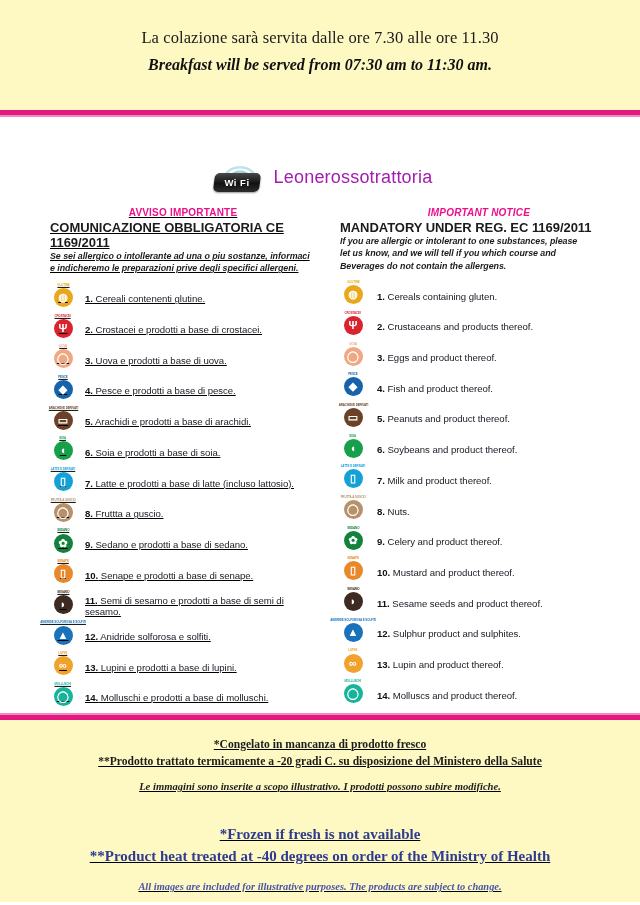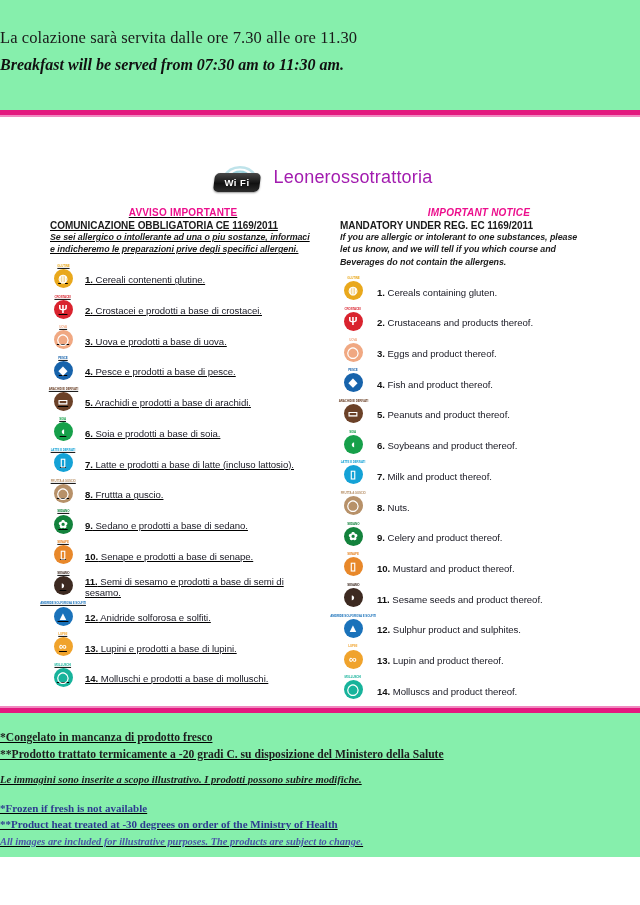--- a/index.html
+++ b/index.html
@@ -6,24 +6,24 @@
   body{
     width:640px;height:905px;
     background:#ffffff;
     font-family:"Liberation Sans", sans-serif;
     overflow:hidden;
   }
   .page{position:relative;width:640px;height:905px;background:#fff;}
 
   
   .banner{
-    background:#86efac;
+    background:#fef9c3;
     width:100%;
     box-sizing:border-box;
-    text-align:left;
+    text-align:center;
   }
   .banner-top{height:110px;padding-top:27px;}
   .rule{height:5px;background:#e3197f;width:100%;}
   .rule-thin{height:2px;background:#f089c0;width:100%;}
 
   .bk-it{
     font-family:"Liberation Serif", serif;
     font-size:16.5px;
     color:#1a1a1a;
     letter-spacing:.1px;
@@ -79,21 +79,21 @@
   .notice-title{
     color:#ec0f8d;
     font-size:10px;
     font-weight:bold;
     text-align:center;
     letter-spacing:.2px;
     margin-bottom:2px;
   }
   .notice-title.en{font-style:italic;}
   .notice-sub{
-    font-size:10px;color:#1b1b1b;font-weight:600;letter-spacing:-.05px;
+    font-size:13px;color:#1b1b1b;font-weight:600;letter-spacing:-.05px;
   }
   .notice-sub.en{font-weight:bold;}
   .notice-body{
     font-size:8.9px;color:#1b1b1b;font-style:italic;
     line-height:1.38;font-weight:600;letter-spacing:-.05px;
   }
 
   
   .list{margin-top:9px;}
   .row{
@@ -134,27 +134,27 @@
     font-family:"Liberation Serif", serif;
     font-size:11.6px;font-weight:bold;color:#1d1d1d;line-height:1.45;
   }
   .f-it2{
     font-family:"Liberation Serif", serif;
     font-size:10.6px;font-style:italic;font-weight:bold;color:#1d1d1d;
     margin-top:10px;
   }
   .f-en1{
     font-family:"Liberation Serif", serif;
-    font-size:11px;font-weight:bold;color:#2e3b90;line-height:1.45;
-    margin-top:16px;
+    font-size:15px;font-weight:bold;color:#2e3b90;line-height:1.45;
+    margin-top:32px;
   }
   .f-en2{
     font-family:"Liberation Serif", serif;
     font-size:10.4px;font-style:italic;font-weight:bold;color:#4a55a8;
-    margin-top:3px;
+    margin-top:14px;
   }
 </style>
 </head>
 <body>
 
 <div class="page">
 
   <div class="banner banner-top">
     <div class="bk-it">La colazione sarà servita dalle ore 7.30 alle ore 11.30</div>
     <div class="bk-en">Breakfast will be served from 07:30 am to 11:30 am.</div>
@@ -458,18 +458,18 @@
   <div class="rule-thin"></div>
   <div class="rule"></div>
   <div class="banner banner-bot">
     <div class="f-it1">
       <div>*Congelato in mancanza di prodotto fresco</div>
       <div>**Prodotto trattato termicamente a -20 gradi C. su disposizione del Ministero della Salute</div>
     </div>
     <div class="f-it2">Le immagini sono inserite a scopo illustrativo. I prodotti possono subire modifiche.</div>
     <div class="f-en1">
       <div>*Frozen if fresh is not available</div>
-      <div>**Product heat treated at -30 degrees on order of the Ministry of Health</div>
+      <div>**Product heat treated at -40 degrees on order of the Ministry of Health</div>
     </div>
     <div class="f-en2">All images are included for illustrative purposes. The products are subject to change.</div>
   </div>
 
 </div>
 
 </body></html>

